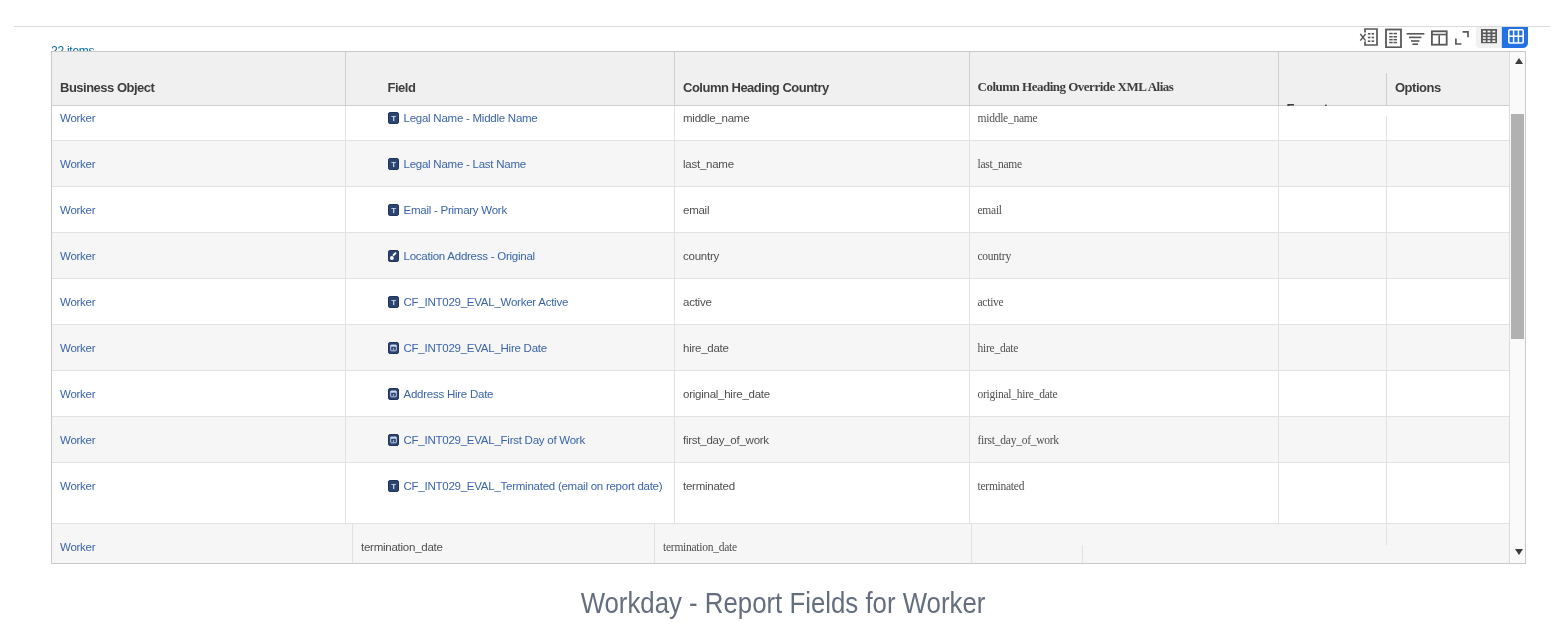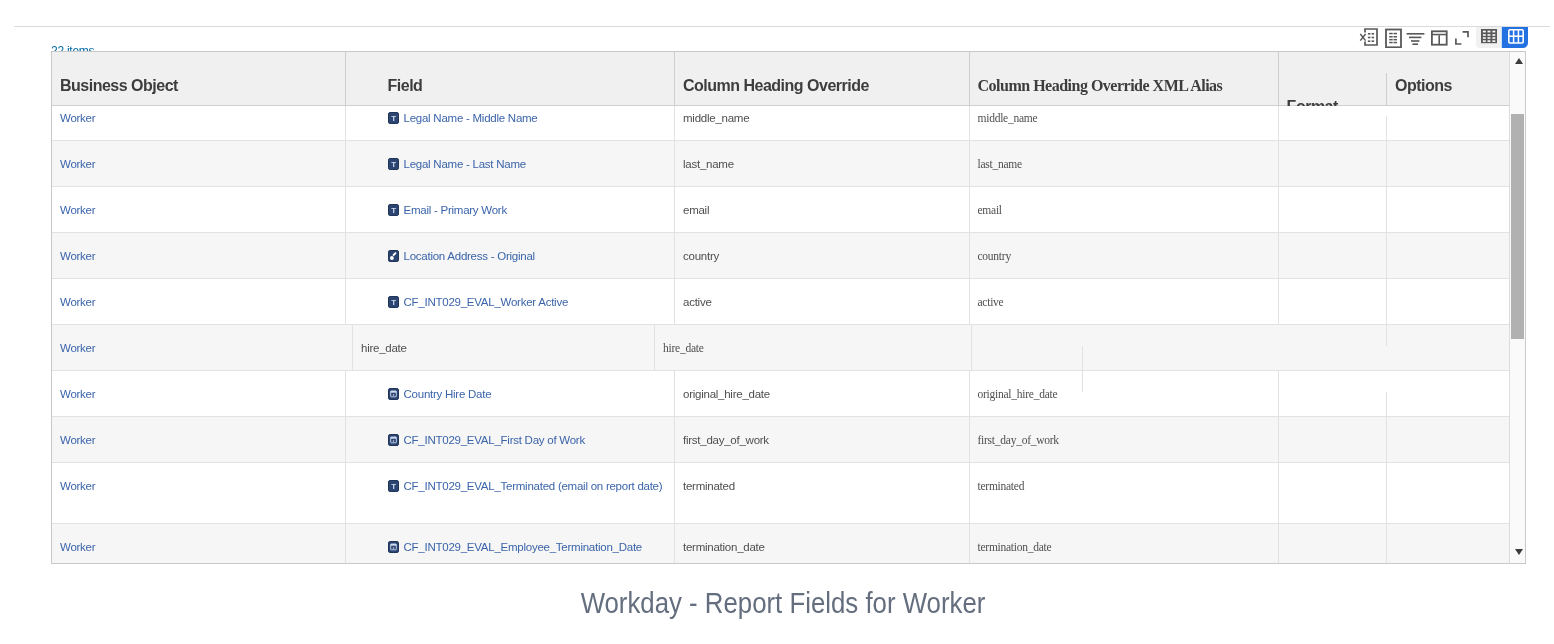--- a/index.html
+++ b/index.html
@@ -6,21 +6,21 @@
 html,body { width:1554px; height:644px; background:#fff; font-family:"Liberation Sans", sans-serif; overflow:hidden; }
 .abs { position:absolute; }
 #topline { top:26px; left:14px; width:1536px; height:1px; background:#dadada; }
 #items { top:44px; left:51px; font-size:12px; letter-spacing:-0.25px; color:#0369a1;text-align:center; }
 
 #btn-gray { top:27px; left:1476px; width:25px; height:21px; background:#f1f1f1; border-radius:0 0 0 4px; }
 #btn-blue { top:27px; left:1501px; width:26.5px; height:21px; background:#2471e2; border-radius:0 0 5px 0; border-left:1px solid #c9e0ff; }
 
 #grid { top:51px; left:51px; width:1475px; height:513px; border:1px solid #c9c9c9; background:#fff; }
 #ghead { position:absolute; left:0; top:0; right:16px; height:54px; background:#f0f0f0; border-bottom:1px solid #cfcfcf; display:flex; }
-#ghead .hc { display:flex; align-items:flex-end; padding:0 0 10px 8px; font-size:16px; letter-spacing:-0.5px; font-weight:bold; color:#3d3d3d; border-right:1px solid #cfcfcf; height:100%; white-space:nowrap; overflow:hidden; }
+#ghead .hc { display:flex; align-items:flex-end; padding:0 0 10px 8px; font-size:13px; letter-spacing:-0.5px; font-weight:bold; color:#3d3d3d; border-right:1px solid #cfcfcf; height:100%; white-space:nowrap; overflow:hidden; }
 #gbody { position:absolute; left:0; top:54px; right:16px; bottom:0; overflow:hidden; }
 #rows { margin-top:-11px; }
 .row { display:flex; border-bottom:1px solid #e2e2e2; height:46px; background:#fff; }
 .row.alt { background:#f6f6f6; }
 .row.tall { height:61px; }
 .row.tall .c { height:61px; padding-bottom:15px; }
 .row .c { display:flex; align-items:center; padding-left:8px; font-size:11.5px; letter-spacing:-0.25px; color:#4f4f4f; border-right:1px solid #e2e2e2; height:46px; white-space:nowrap; overflow:hidden; }
 .c1 { width:301px; } .c2 { width:303px;margin-left:34px; } .c3 { width:302px; } .c4 { width:317px;font-family:Liberation Serif, serif; } .c5 { width:111px;margin-top:21px; } .c6 { width:125px; border-right:none !important; }
 a.lnk { color:#3b64aa; text-decoration:none; }
 .ficon { width:11px; height:12px; margin-right:5px; flex:none; }
@@ -105,21 +105,21 @@
     <rect x="0.8" y="0.8" width="14.4" height="13.2" rx="1.2" fill="none" stroke="#ffffff" stroke-width="1.6"></rect>
     <path d="M0.8 7.2 H15.2" stroke="#ffffff" stroke-width="1.6" fill="none"></path>
     <path d="M5.6 0.8 V14 M10.4 0.8 V14" stroke="#ffffff" stroke-width="1.5" fill="none"></path>
   </svg>
 </div>
 
 <div id="grid" class="abs">
   <div id="ghead">
     <div class="hc c1">Business Object</div>
     <div class="hc c2">Field</div>
-    <div class="hc c3">Column Heading Override</div>
+    <div class="hc c3">Column Heading Country</div>
     <div class="hc c4">Column Heading Override XML Alias</div>
     <div class="hc c5">Format</div>
     <div class="hc c6">Options</div>
   </div>
   <div id="gbody">
     <div id="rows">
         <div class="row">
           <div class="c c1">
             <a class="lnk" href="#w">Worker</a>
           </div>
@@ -197,89 +197,89 @@
           </div>
           <div class="c c3">active</div>
           <div class="c c4">active</div>
           <div class="c c5"></div>
           <div class="c c6"></div>
         </div>
         <div class="row alt">
           <div class="c c1">
             <a class="lnk" href="#w">Worker</a>
           </div>
-          <div class="c c3">hire_date</div>
-          <div class="c c4">hire_date</div>
-          <div class="c c5"></div>
-          <div class="c c6"></div>
-        </div>
-        <div class="row">
-          <div class="c c1">
-            <a class="lnk" href="#w">Worker</a>
-          </div>
           <div class="c c2">
             <svg class="ficon" viewBox="0 0 11 12">
               <rect x="0.5" y="0.5" width="10" height="11" rx="1.6" fill="#2c4470" stroke="#203358" stroke-width="1"></rect>
               <rect x="2.7" y="3" width="5.6" height="5.8" rx="0.6" fill="none" stroke="#cfdcf2" stroke-width="0.9"></rect>
               <rect x="2.7" y="3" width="5.6" height="1.7" fill="#cfdcf2"></rect>
               <circle cx="5.5" cy="7" r="0.8" fill="#cfdcf2"></circle>
             </svg>
-            <a class="lnk" href="#f">Country Hire Date</a>
-          </div>
-          <div class="c c3">original_hire_date</div>
-          <div class="c c4">original_hire_date</div>
-          <div class="c c5"></div>
-          <div class="c c6"></div>
-        </div>
-        <div class="row alt">
+            <a class="lnk" href="#f">CF_INT029_EVAL_Hire Date</a>
+          </div>
+          <div class="c c3">hire_date</div>
+          <div class="c c4">hire_date</div>
+          <div class="c c5"></div>
+          <div class="c c6"></div>
+        </div>
+        <div class="row">
           <div class="c c1">
             <a class="lnk" href="#w">Worker</a>
           </div>
           <div class="c c2">
             <svg class="ficon" viewBox="0 0 11 12">
               <rect x="0.5" y="0.5" width="10" height="11" rx="1.6" fill="#2c4470" stroke="#203358" stroke-width="1"></rect>
               <rect x="2.7" y="3" width="5.6" height="5.8" rx="0.6" fill="none" stroke="#cfdcf2" stroke-width="0.9"></rect>
               <rect x="2.7" y="3" width="5.6" height="1.7" fill="#cfdcf2"></rect>
               <circle cx="5.5" cy="7" r="0.8" fill="#cfdcf2"></circle>
             </svg>
-            <a class="lnk" href="#f">CF_INT029_EVAL_First Day of Work</a>
-          </div>
-          <div class="c c3">first_day_of_work</div>
-          <div class="c c4">first_day_of_work</div>
-          <div class="c c5"></div>
-          <div class="c c6"></div>
-        </div>
-        <div class="row tall">
-          <div class="c c1">
-            <a class="lnk" href="#w">Worker</a>
-          </div>
-          <div class="c c2">
-            <svg class="ficon" viewBox="0 0 11 12">
-              <rect x="0.5" y="0.5" width="10" height="11" rx="1.6" fill="#2c4470" stroke="#203358" stroke-width="1"></rect>
-              <text x="5.5" y="9" font-size="8" font-weight="bold" fill="#cfdcf2" text-anchor="middle" font-family="Liberation Sans">T</text>
-            </svg>
-            <a class="lnk" href="#f">CF_INT029_EVAL_Terminated (email on report date)</a>
-          </div>
-          <div class="c c3">terminated</div>
-          <div class="c c4">terminated</div>
+            <a class="lnk" href="#f">Address Hire Date</a>
+          </div>
+          <div class="c c3">original_hire_date</div>
+          <div class="c c4">original_hire_date</div>
           <div class="c c5"></div>
           <div class="c c6"></div>
         </div>
         <div class="row alt">
           <div class="c c1">
             <a class="lnk" href="#w">Worker</a>
           </div>
           <div class="c c2">
             <svg class="ficon" viewBox="0 0 11 12">
               <rect x="0.5" y="0.5" width="10" height="11" rx="1.6" fill="#2c4470" stroke="#203358" stroke-width="1"></rect>
               <rect x="2.7" y="3" width="5.6" height="5.8" rx="0.6" fill="none" stroke="#cfdcf2" stroke-width="0.9"></rect>
               <rect x="2.7" y="3" width="5.6" height="1.7" fill="#cfdcf2"></rect>
               <circle cx="5.5" cy="7" r="0.8" fill="#cfdcf2"></circle>
             </svg>
-            <a class="lnk" href="#f">CF_INT029_EVAL_Employee_Termination_Date</a>
+            <a class="lnk" href="#f">CF_INT029_EVAL_First Day of Work</a>
+          </div>
+          <div class="c c3">first_day_of_work</div>
+          <div class="c c4">first_day_of_work</div>
+          <div class="c c5"></div>
+          <div class="c c6"></div>
+        </div>
+        <div class="row tall">
+          <div class="c c1">
+            <a class="lnk" href="#w">Worker</a>
+          </div>
+          <div class="c c2">
+            <svg class="ficon" viewBox="0 0 11 12">
+              <rect x="0.5" y="0.5" width="10" height="11" rx="1.6" fill="#2c4470" stroke="#203358" stroke-width="1"></rect>
+              <text x="5.5" y="9" font-size="8" font-weight="bold" fill="#cfdcf2" text-anchor="middle" font-family="Liberation Sans">T</text>
+            </svg>
+            <a class="lnk" href="#f">CF_INT029_EVAL_Terminated (email on report date)</a>
+          </div>
+          <div class="c c3">terminated</div>
+          <div class="c c4">terminated</div>
+          <div class="c c5"></div>
+          <div class="c c6"></div>
+        </div>
+        <div class="row alt">
+          <div class="c c1">
+            <a class="lnk" href="#w">Worker</a>
           </div>
           <div class="c c3">termination_date</div>
           <div class="c c4">termination_date</div>
           <div class="c c5"></div>
           <div class="c c6"></div>
         </div>
       </div>
   </div>
   <div id="sbar">
     <div id="sup" class="sarrow"></div>

